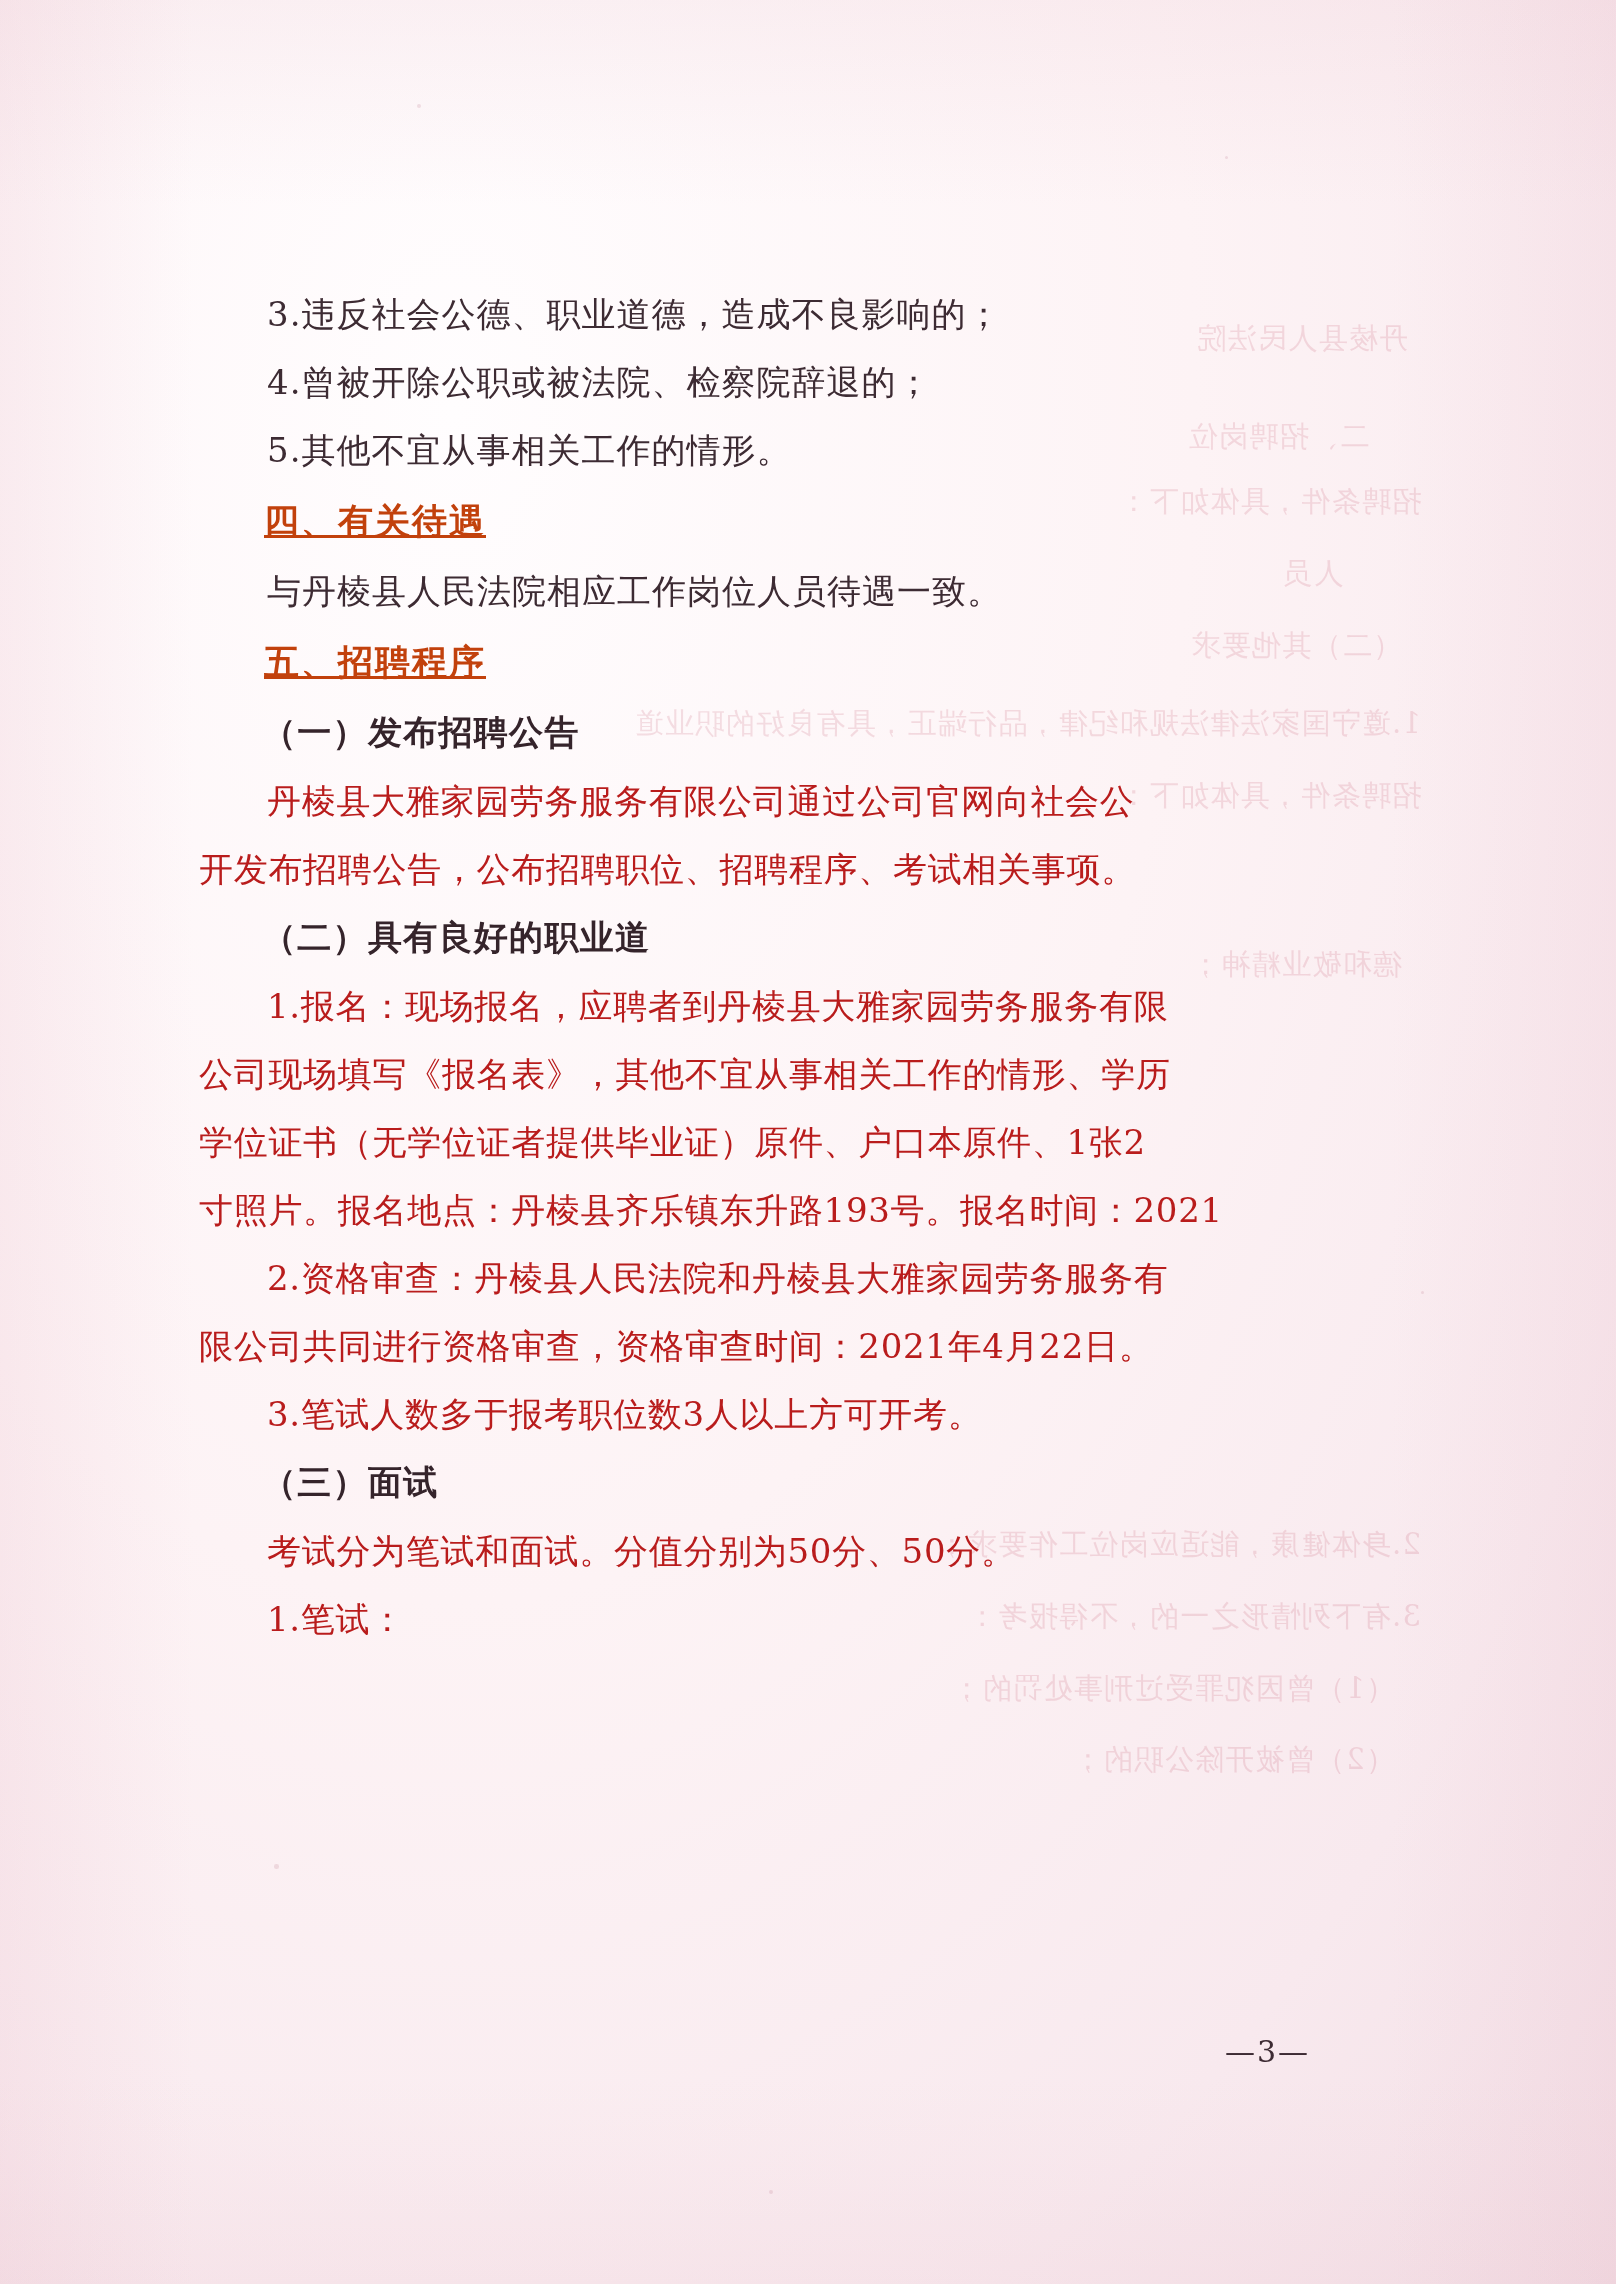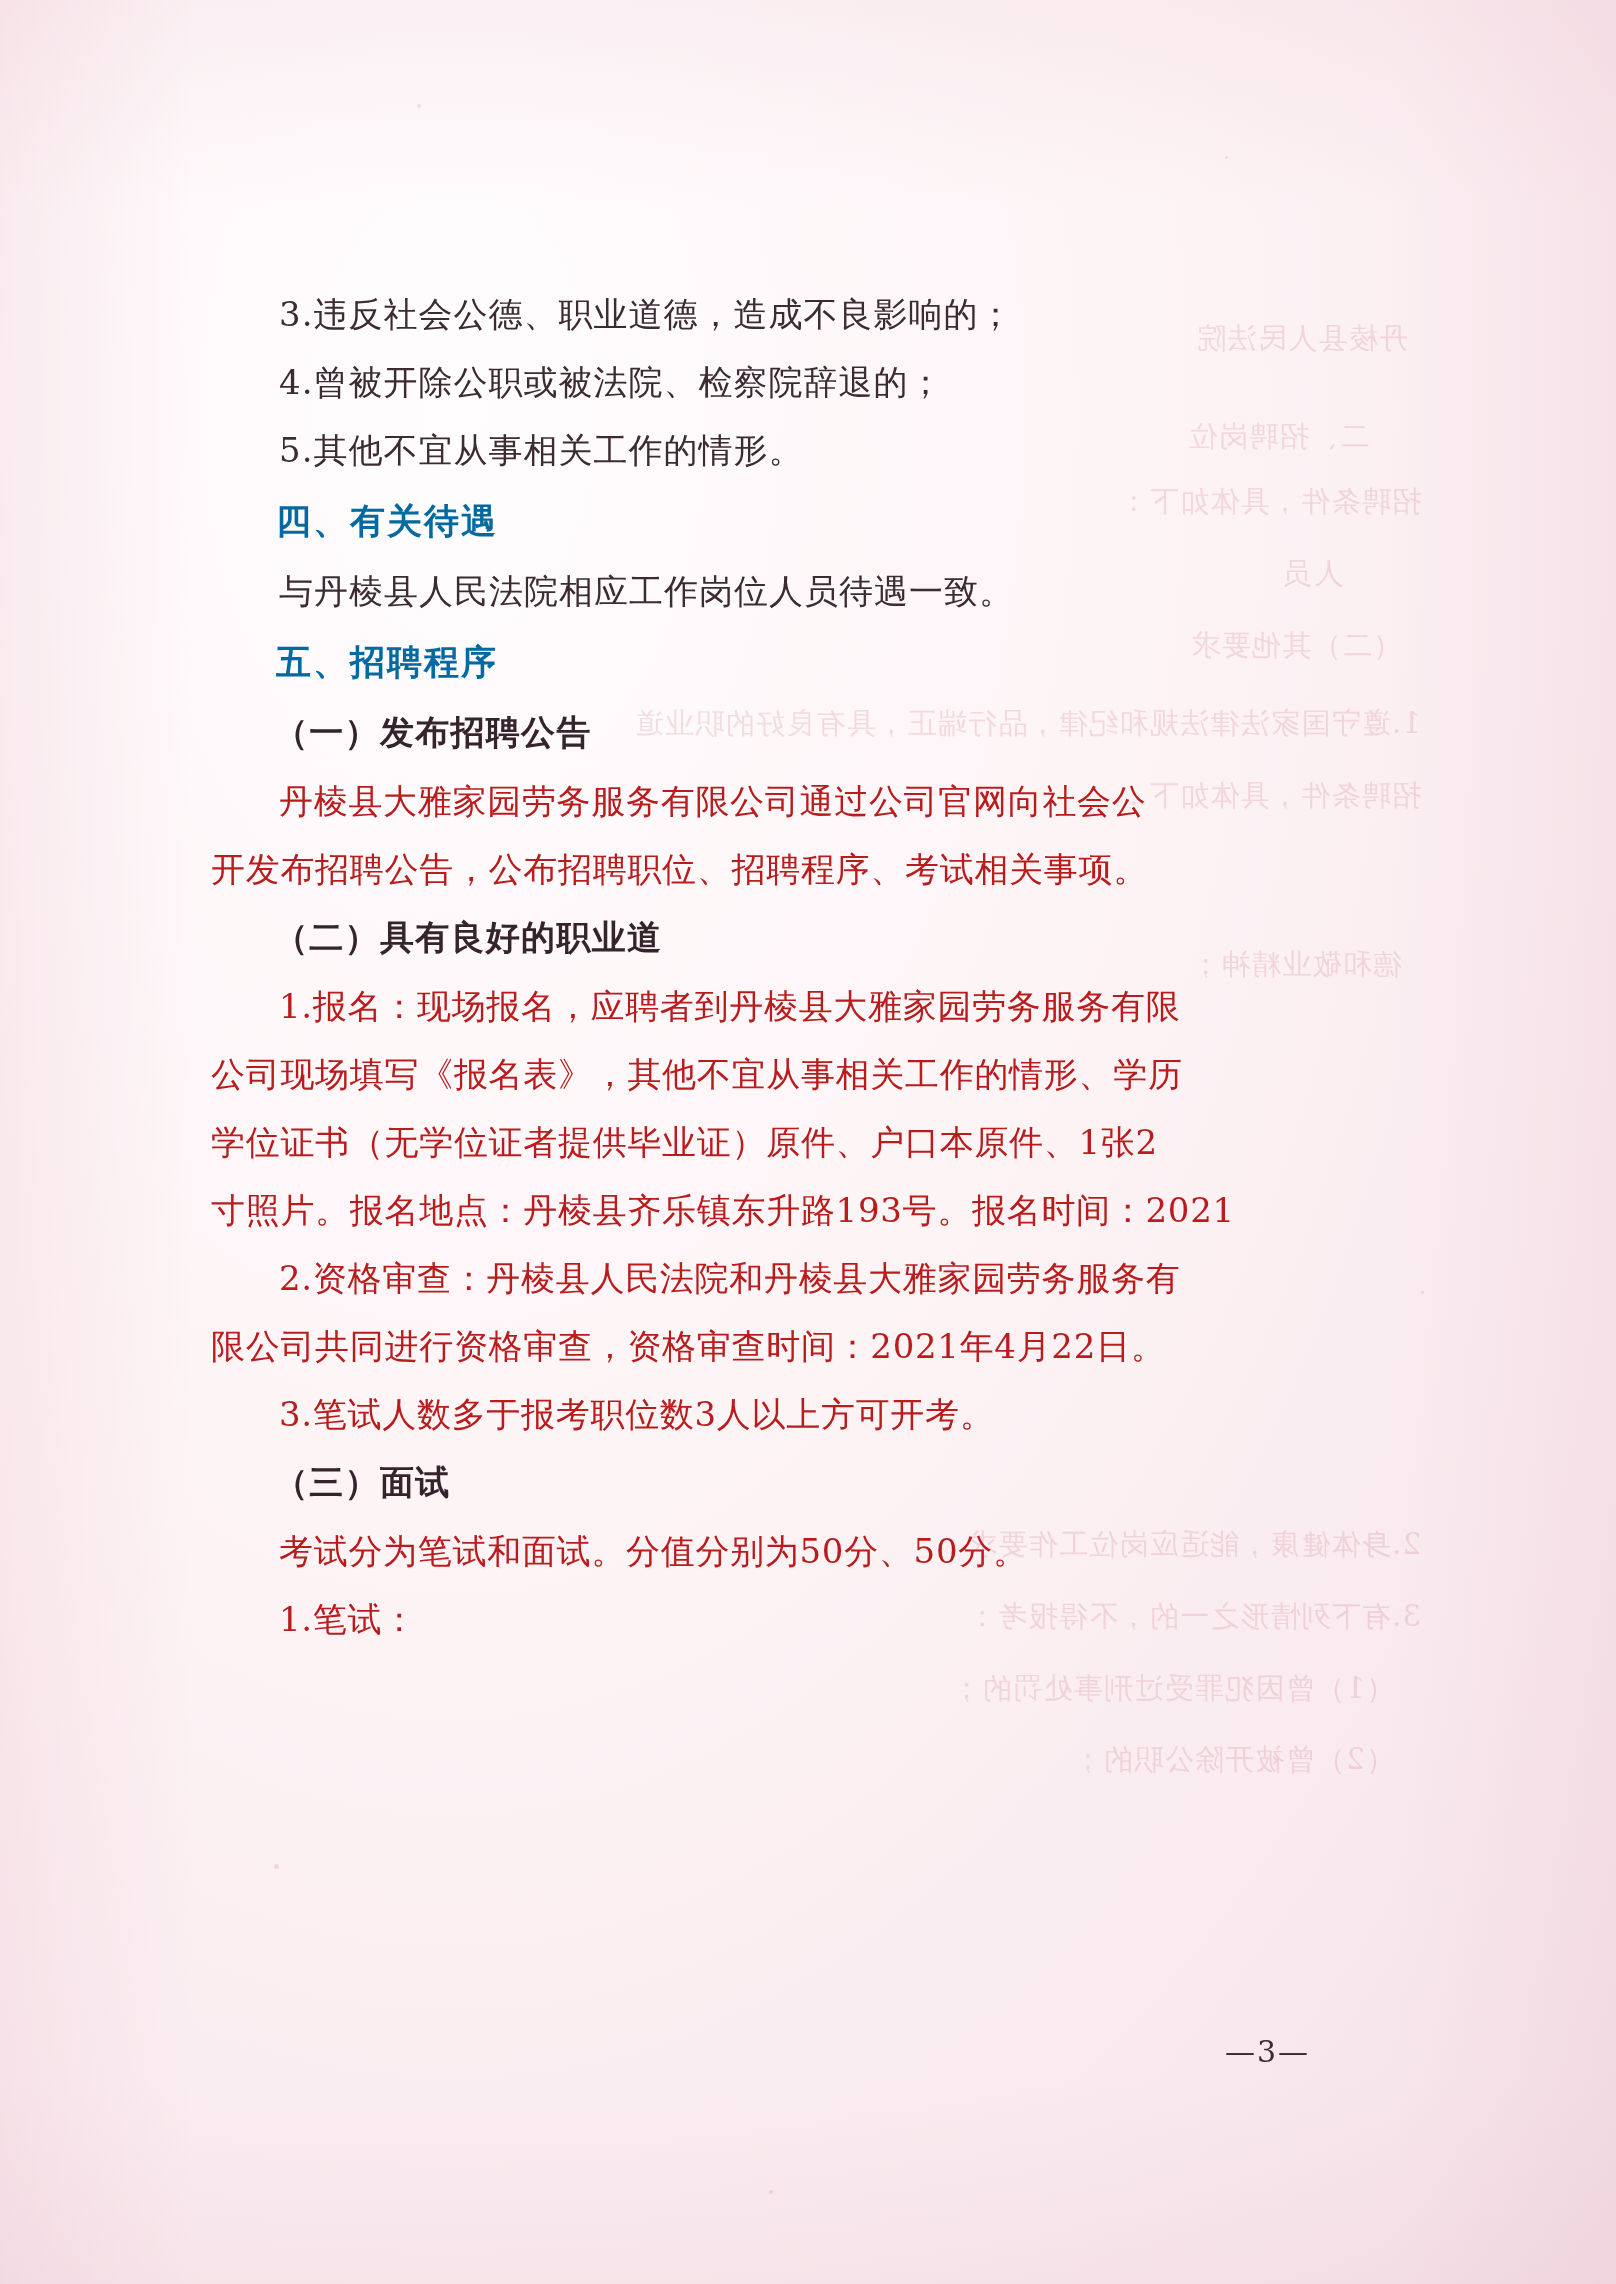--- a/index.html
+++ b/index.html
@@ -50,41 +50,42 @@
     pointer-events: none;
     filter: blur(0.4px);
   }
   .bleed .bl {
     position: absolute;
     white-space: nowrap;
   }
 
   .content {
     position: absolute;
-    left: 211px;
+    left: 199px;
     top: 280px;
     width: 1173px;
   }
 
   .line {
     color: #3d2b33;
     font-size: 34px;
     line-height: 68px;
     letter-spacing: 1px;
     white-space: nowrap;
   }
   .indent1 { padding-left: 68px; }
 
   .heading {
     font-weight: bold;
     font-size: 35px;
     line-height: 73px;
     letter-spacing: 2px;
     padding-left: 65px;
-    color: #0369a1;
+    color: #c2410c;
+    text-decoration: underline;
   }
   .subheading {
     font-weight: bold;
     font-size: 34px;
     line-height: 69px;
     letter-spacing: 1.3px;
     padding-left: 63px;
     color: #35242b;
   }
 

